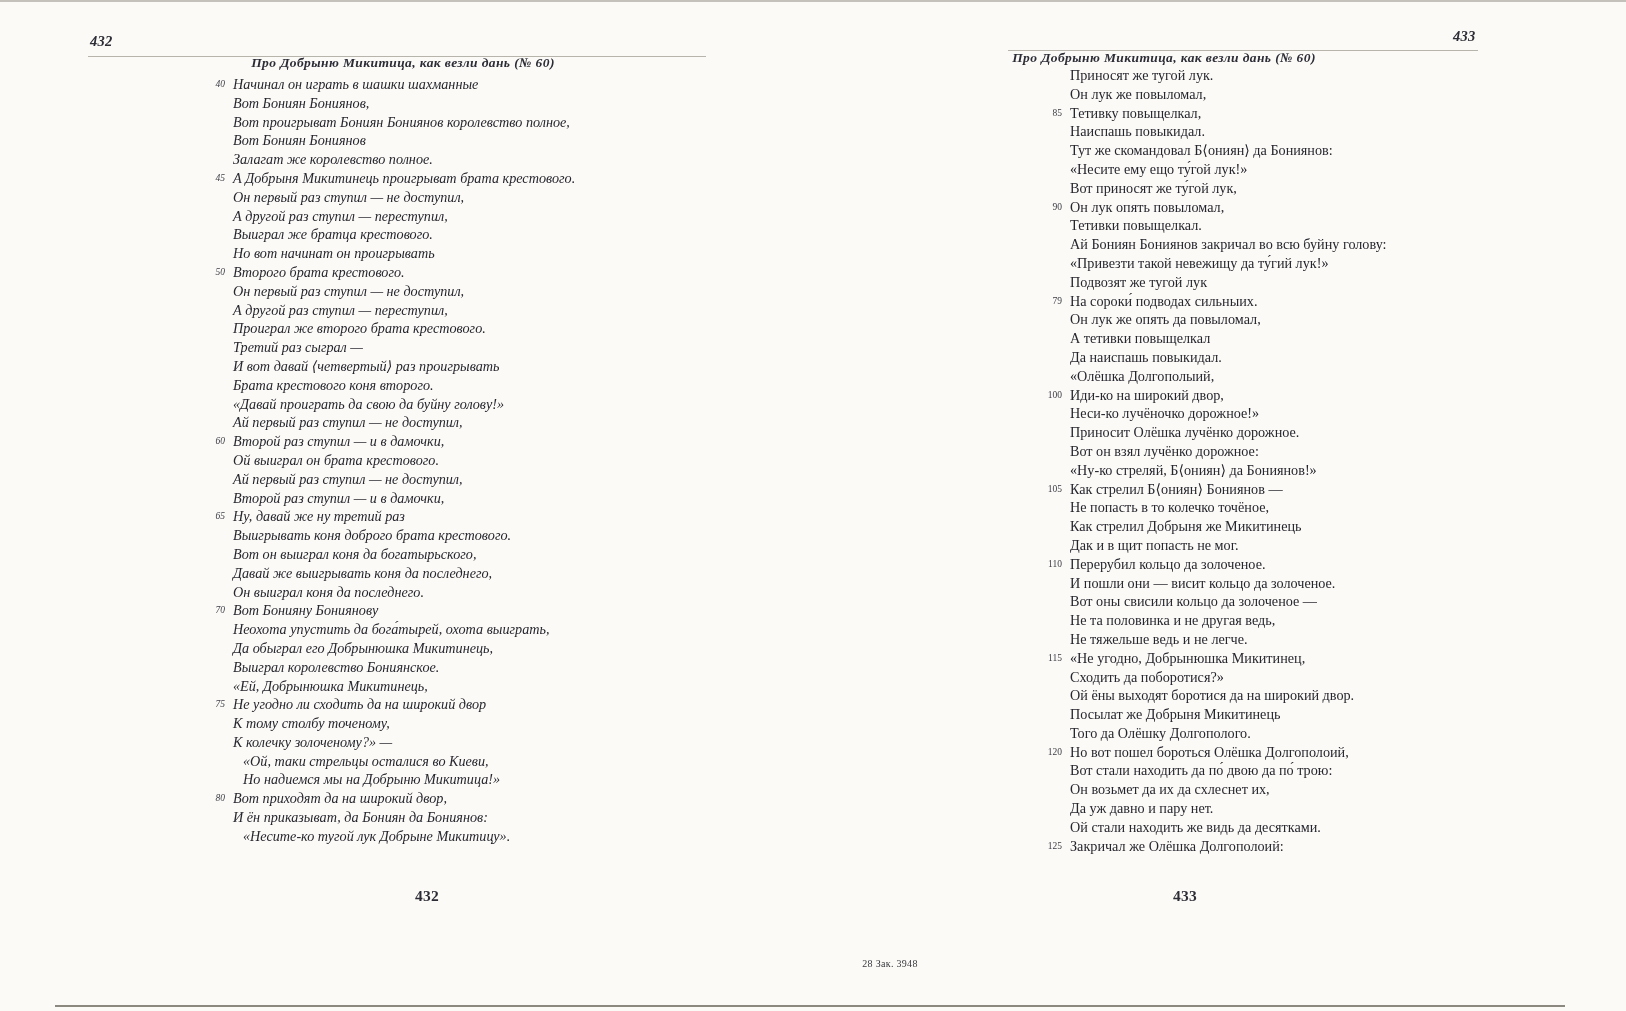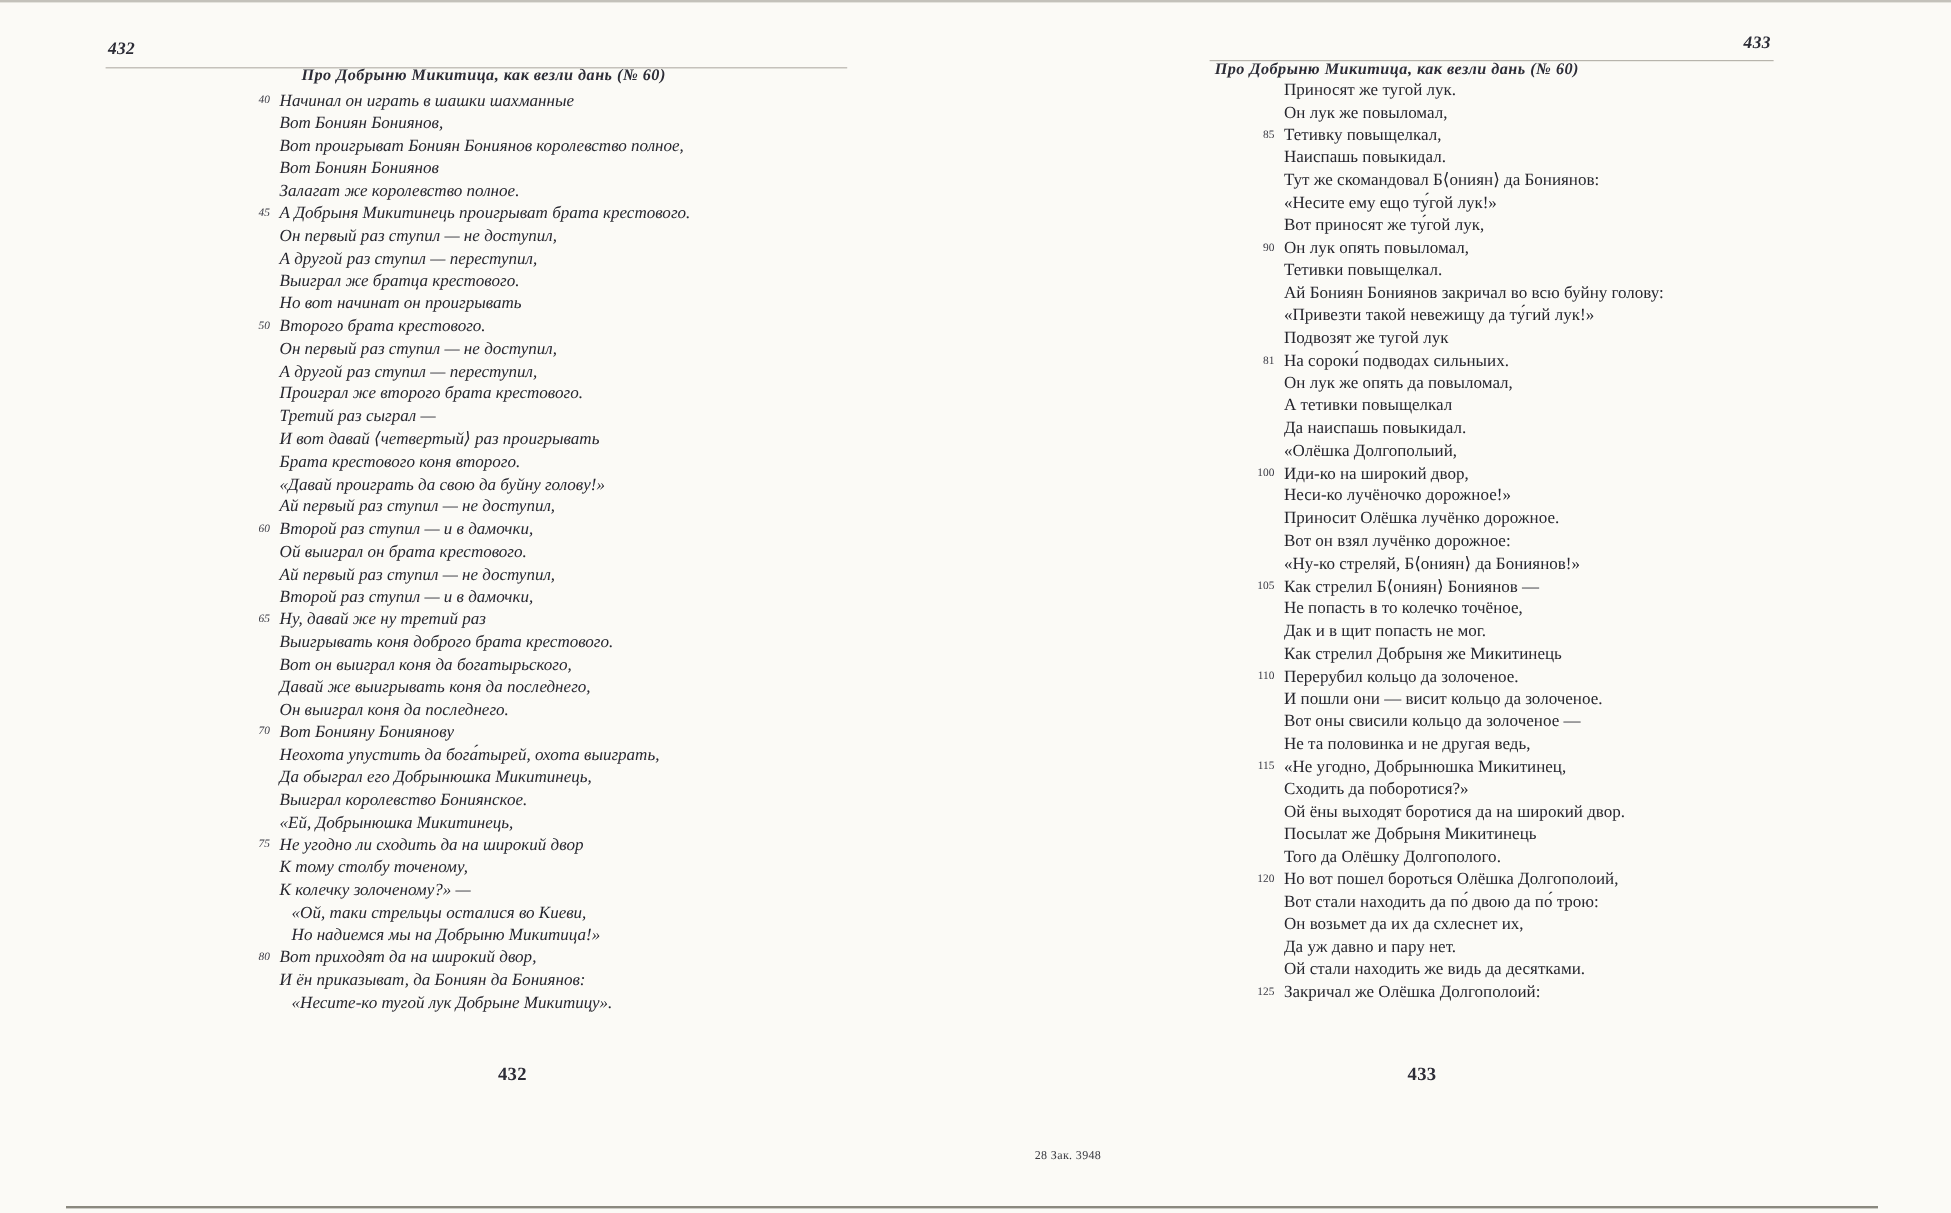--- a/index.html
+++ b/index.html
@@ -336,21 +336,21 @@
         <span class="num"></span>
         <span class="txt">«Привезти такой невежищу да ту́гий лук!»</span>
       </div>
 
       <div class="vline">
         <span class="num"></span>
         <span class="txt">Подвозят же тугой лук</span>
       </div>
 
       <div class="vline">
-        <span class="num">81</span>
+        <span class="num">79</span>
         <span class="txt">На сороки́ подводах сильныих.</span>
       </div>
 
       <div class="vline">
         <span class="num"></span>
         <span class="txt">Он лук же опять да повыломал,</span>
       </div>
 
       <div class="vline">
         <span class="num"></span>
@@ -397,26 +397,26 @@
         <span class="txt">Как стрелил Б⟨ониян⟩ Бониянов —</span>
       </div>
 
       <div class="vline">
         <span class="num"></span>
         <span class="txt">Не попасть в то колечко точёное,</span>
       </div>
 
       <div class="vline">
         <span class="num"></span>
+        <span class="txt">Как стрелил Добрыня же Микитинець</span>
+      </div>
+
+      <div class="vline">
+        <span class="num"></span>
         <span class="txt">Дак и в щит попасть не мог.</span>
-      </div>
-
-      <div class="vline">
-        <span class="num"></span>
-        <span class="txt">Как стрелил Добрыня же Микитинець</span>
       </div>
 
 
       <div class="vline">
         <span class="num">110</span>
         <span class="txt">Перерубил кольцо да золоченое.</span>
       </div>
 
       <div class="vline">
         <span class="num"></span>
@@ -426,20 +426,24 @@
       <div class="vline">
         <span class="num"></span>
         <span class="txt">Вот оны свисили кольцо да золоченое —</span>
       </div>
 
       <div class="vline">
         <span class="num"></span>
         <span class="txt">Не та половинка и не другая ведь,</span>
       </div>
 
+      <div class="vline">
+        <span class="num"></span>
+        <span class="txt">Не тяжельше ведь и не легче.</span>
+      </div>
 
       <div class="vline">
         <span class="num">115</span>
         <span class="txt">«Не угодно, Добрынюшка Микитинец,</span>
       </div>
 
       <div class="vline">
         <span class="num"></span>
         <span class="txt">Сходить да поборотися?»</span>
       </div>

